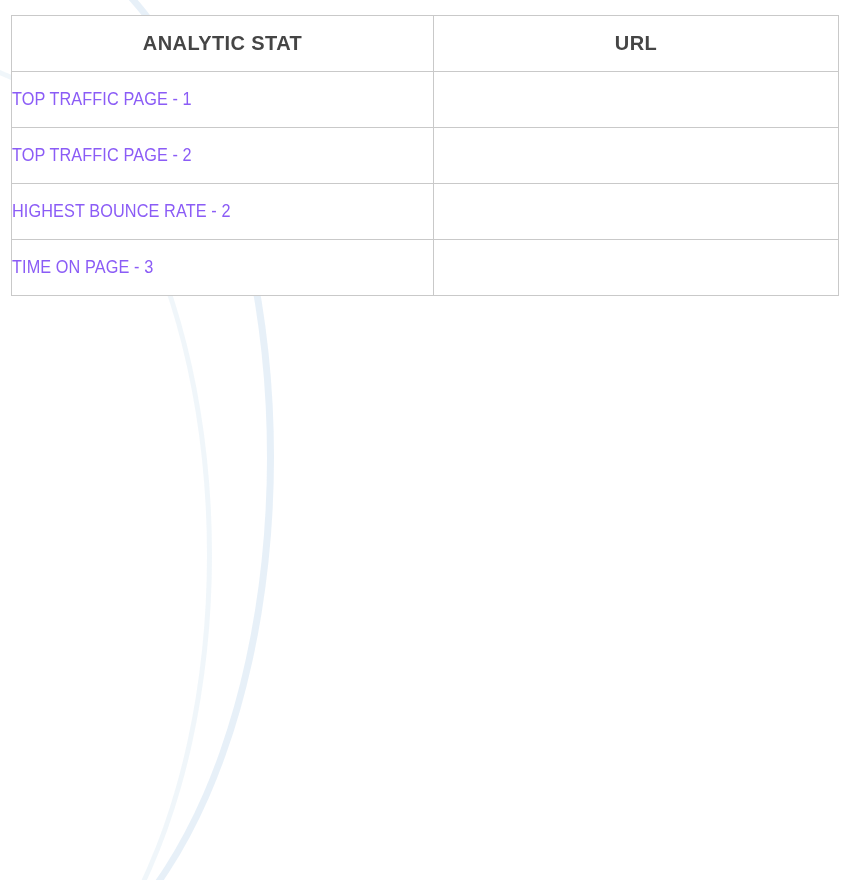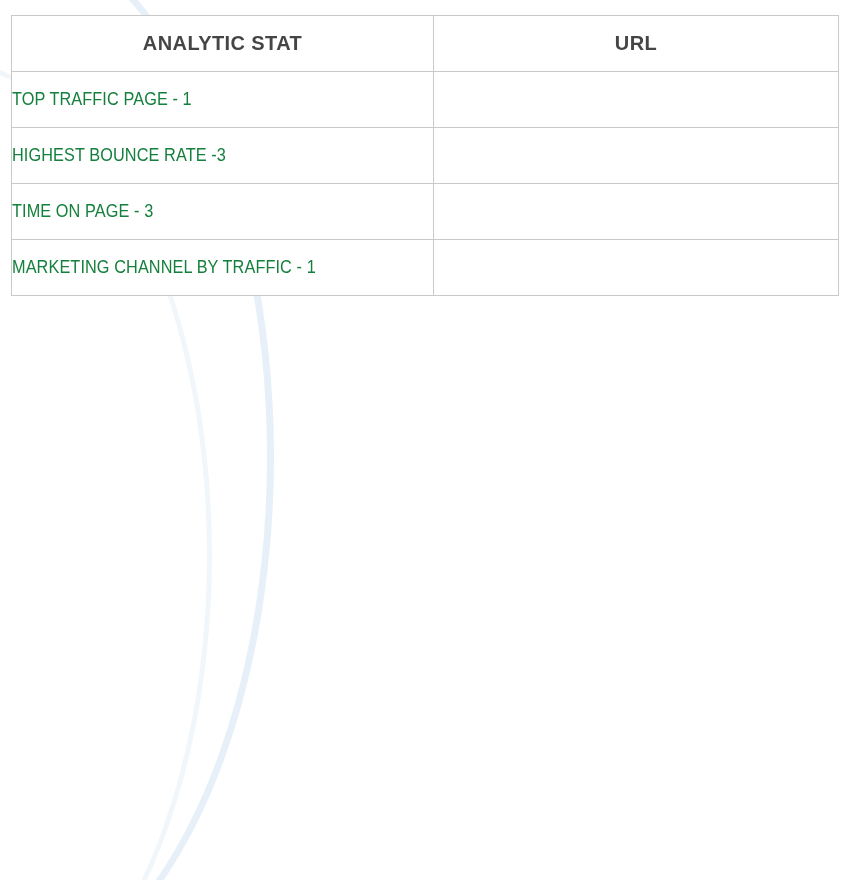--- a/index.html
+++ b/index.html
@@ -75,21 +75,21 @@
     letter-spacing: 0.4px;
     color: #454545;
     font-stretch: condensed;
   }
 
   td.stat-cell {
     text-align: left;
     padding-left: 14px;
     font-size: 17.5px;
     font-weight: normal;
-    color: #15803d;
+    color: #8b5cf6;
     letter-spacing: 0.1px;
     white-space: nowrap;
   }
 
   td.stat-cell span {
     display: inline-block;
     transform: scaleX(0.93);
     transform-origin: left center;
   }
 
@@ -117,26 +117,26 @@
         <th class="header-cell">ANALYTIC STAT</th>
         <th class="header-cell">URL</th>
       </tr>
     </thead>
     <tbody id="table-body">
         <tr>
           <td class="stat-cell"><span>TOP TRAFFIC PAGE - 1</span></td>
           <td class="url-cell"></td>
         </tr>
         <tr>
-          <td class="stat-cell"><span>HIGHEST BOUNCE RATE -3</span></td>
+          <td class="stat-cell"><span>TOP TRAFFIC PAGE - 2</span></td>
+          <td class="url-cell"></td>
+        </tr>
+        <tr>
+          <td class="stat-cell"><span>HIGHEST BOUNCE RATE - 2</span></td>
           <td class="url-cell"></td>
         </tr>
         <tr>
           <td class="stat-cell"><span>TIME ON PAGE - 3</span></td>
-          <td class="url-cell"></td>
-        </tr>
-        <tr>
-          <td class="stat-cell"><span>MARKETING CHANNEL BY TRAFFIC - 1</span></td>
           <td class="url-cell"></td>
         </tr>
       </tbody>
   </table>
 </div>
 
 </body></html>

